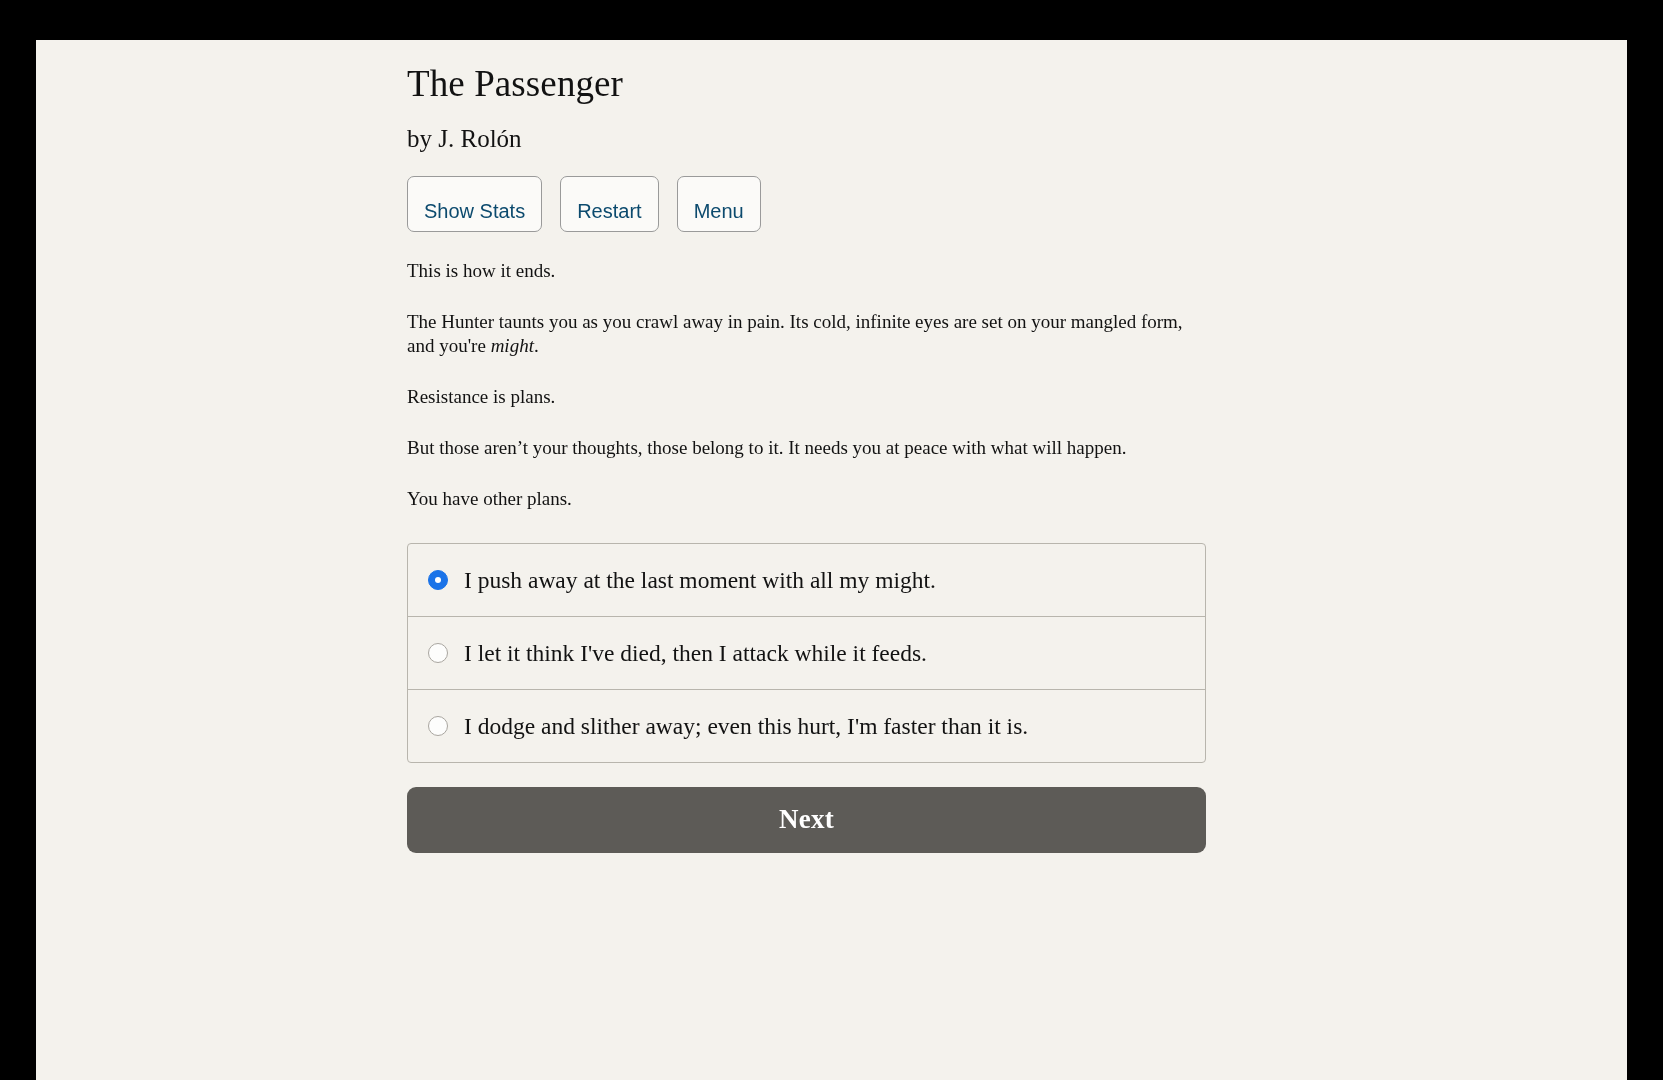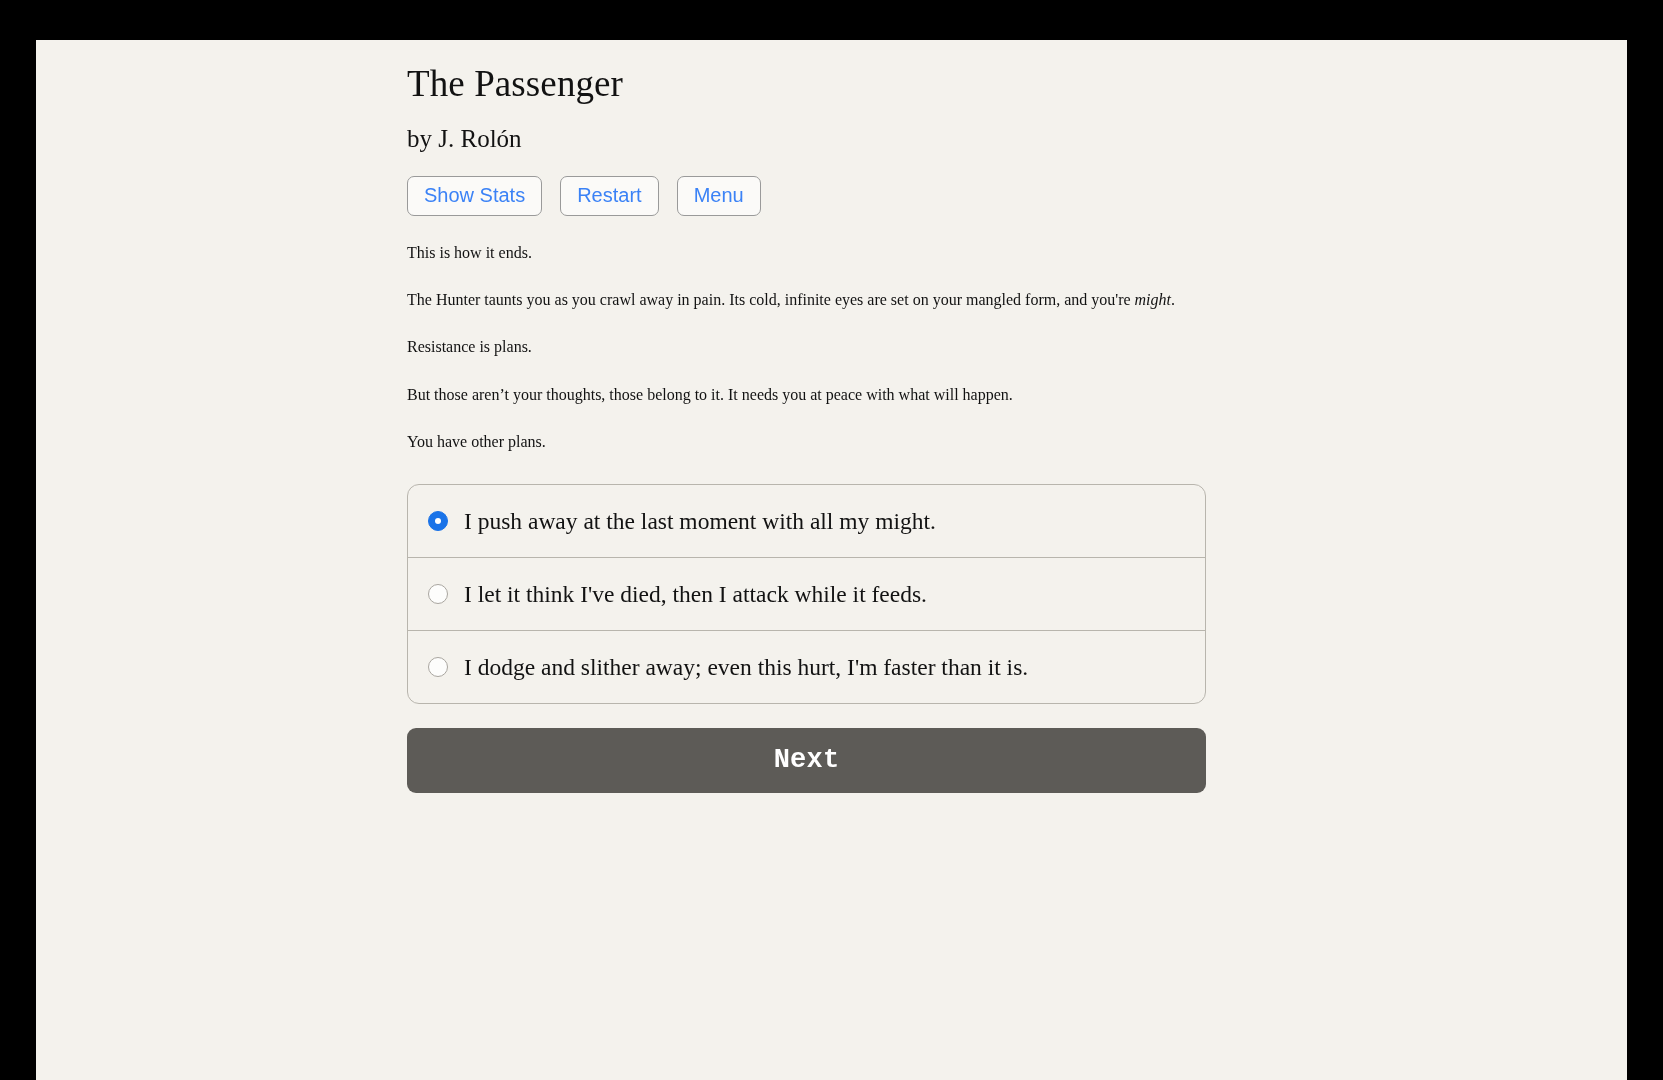--- a/index.html
+++ b/index.html
@@ -47,39 +47,39 @@
     line-height: 1.2;
   }
   .button-row {
     margin-top: 22px;
     display: flex;
     gap: 18px;
   }
   .ui-btn {
     font-family: "Liberation Sans", sans-serif;
     font-size: 20px;
-    color: #3b82f6;
+    color: #0c4a6e;
     background: #fbfaf8;
     border: 1px solid #9a9a9a;
     border-radius: 7px;
-    padding: 7px 16px 8px 16px;
+    padding: 23px 16px 8px 16px;
     cursor: pointer;
     line-height: 1.15;
   }
   .para {
-    font-size: 16px;
+    font-size: 19px;
     line-height: 1.26;
     margin: 27px 0 0 0;
     max-width: 800px;
   }
   .para em { font-style: italic; }
   .choices {
     margin-top: 32px;
     border: 1px solid #b8b5ad;
-    border-radius: 12px;
+    border-radius: 4px;
     width: 797px;
     background: #f4f2ed;
     overflow: hidden;
   }
   .choice {
     display: flex;
     align-items: center;
     gap: 16px;
     padding: 22px 22px 22px 20px;
     border-bottom: 1px solid #b8b5ad;
@@ -112,21 +112,21 @@
     border-radius: 50%;
     background: #ffffff;
   }
   .next-btn {
     margin-top: 24px;
     width: 799px;
     background: #5d5b57;
     color: #ffffff;
     border: none;
     border-radius: 9px;
-    font-family: Liberation Mono, monospace;
+    font-family: Liberation Serif, serif;
     font-size: 27px;
     font-weight: bold;
     padding: 17px 0 18px 0;
     cursor: pointer;
     display: block;
     letter-spacing: 0.2px;
   }
 </style>
 </head>
 <body>

